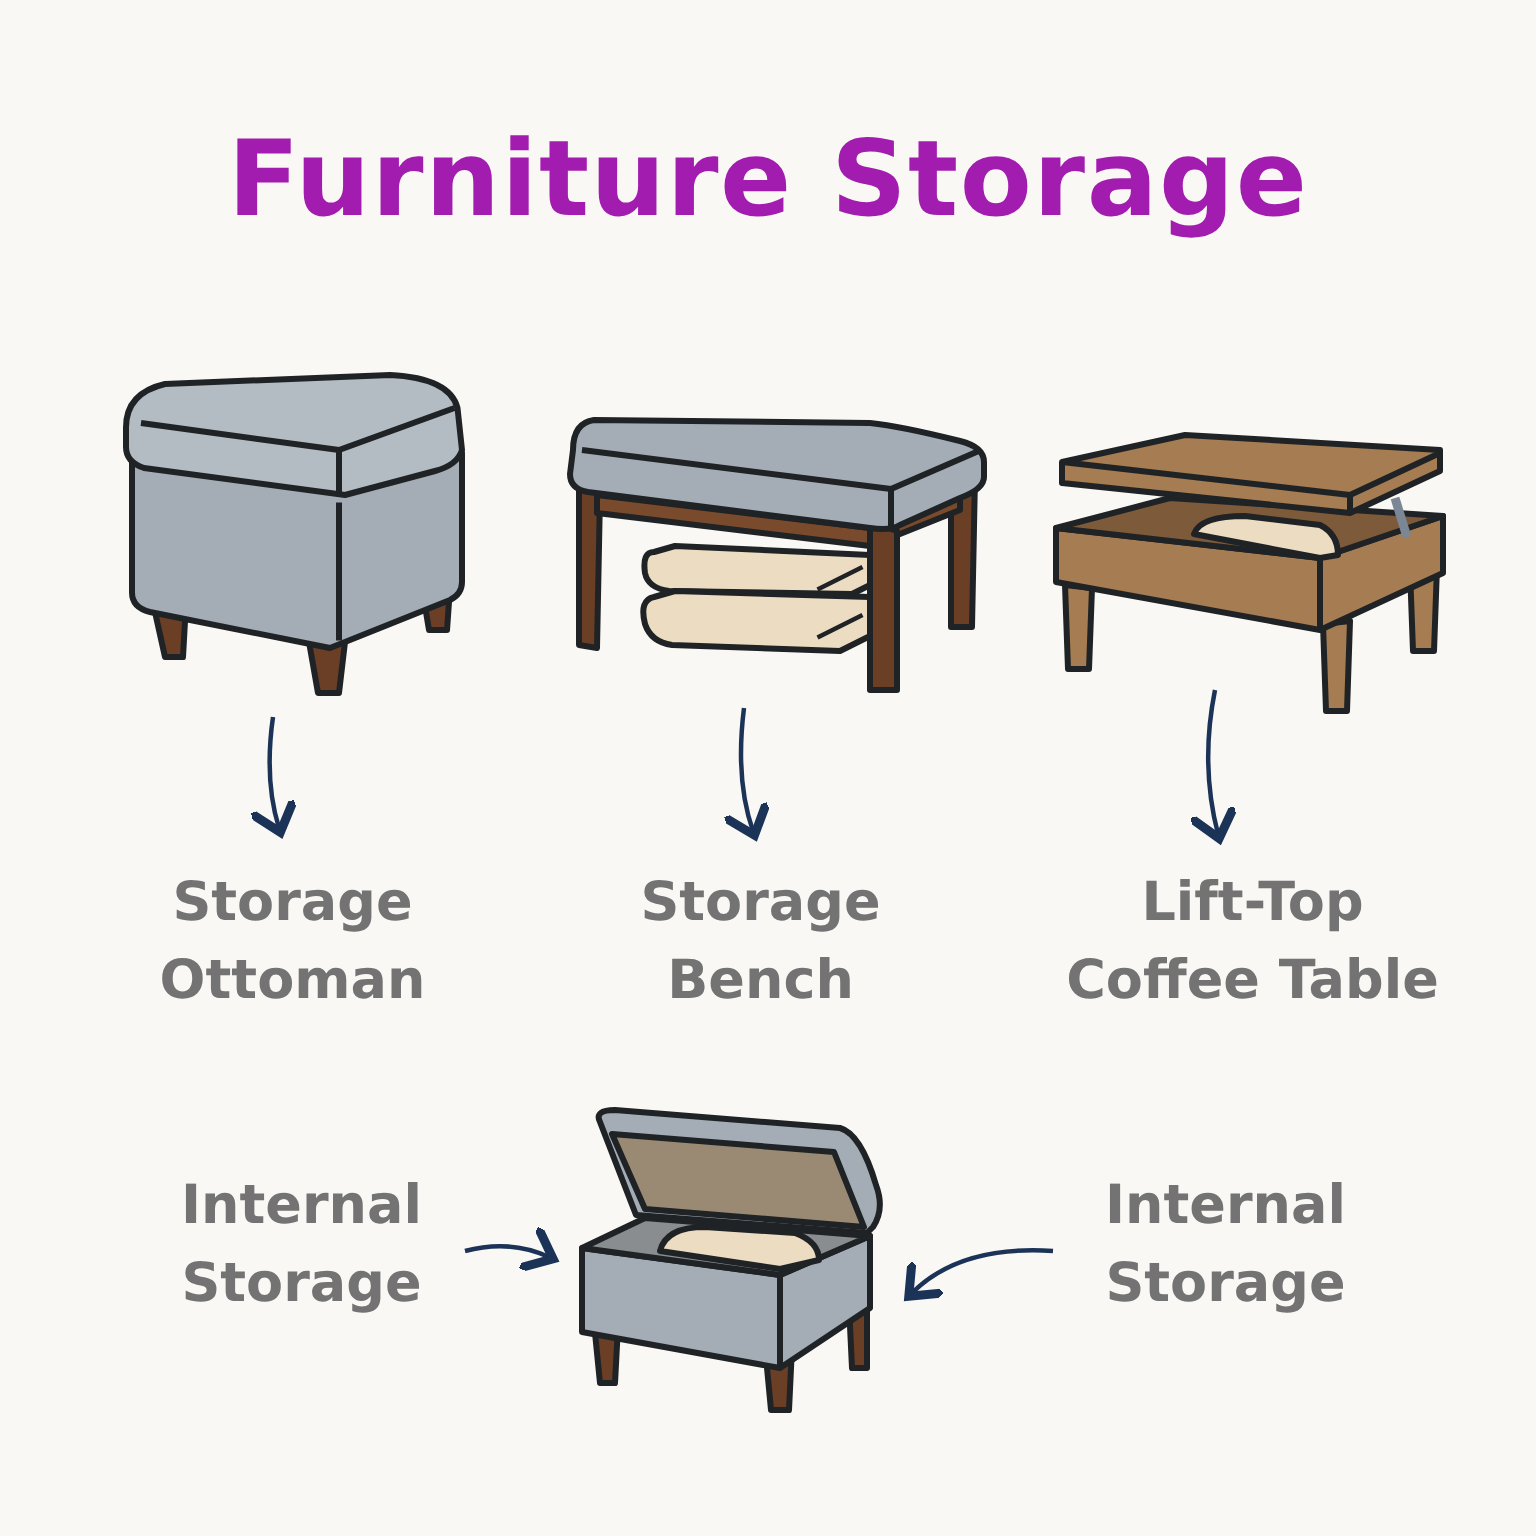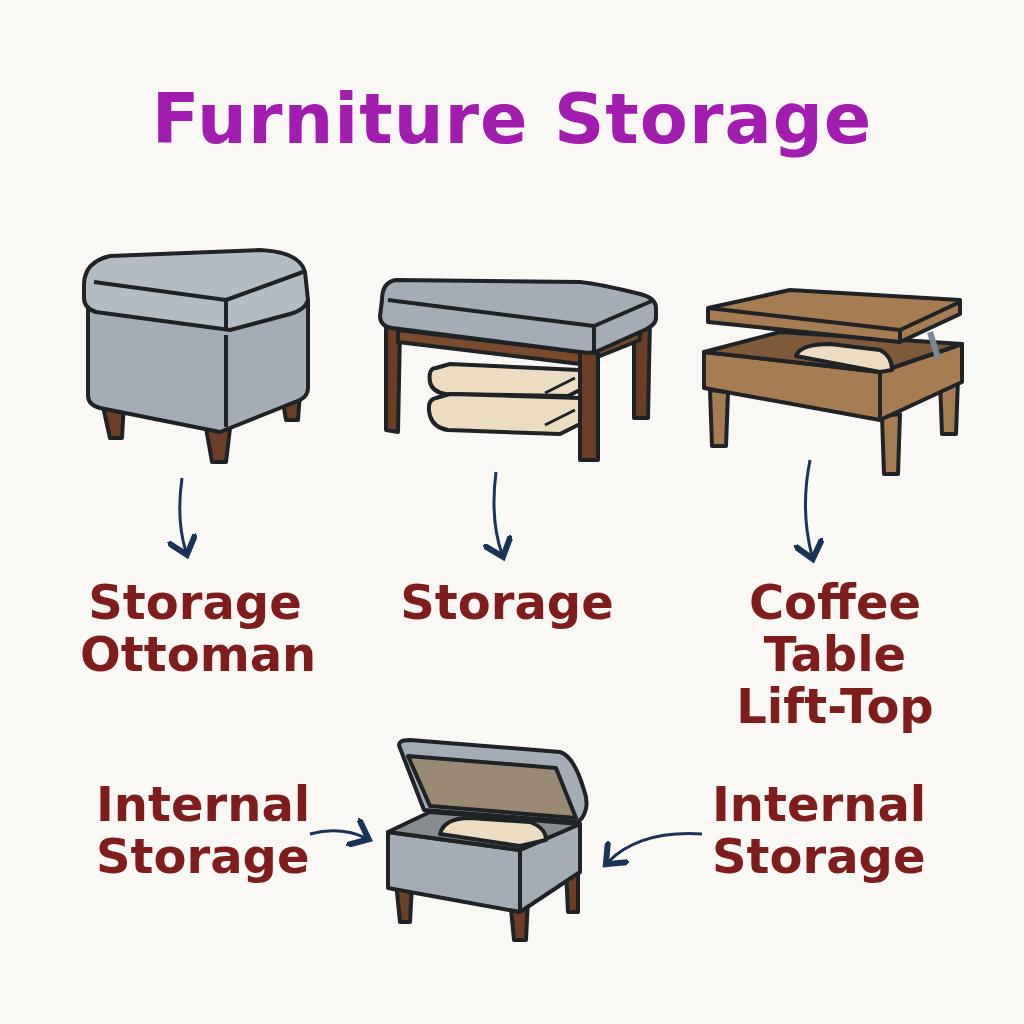--- a/index.html
+++ b/index.html
@@ -1,20 +1,20 @@
 <!DOCTYPE html>
 <html><head>
 <meta charset="utf-8">
 <style>
   html, body { margin:0; padding:0; }
   body { width:1024px; height:1024px; background:#faf8f4; position:relative; overflow:hidden;
          font-family:"DejaVu Sans", sans-serif; color:#1c3358; }
   .title { position:absolute; left:0; width:1024px; top:78px; text-align:center;
            font-size:70px; font-weight:bold; letter-spacing:1px; color:#a21caf; }
-  .label { position:absolute; text-align:center; font-size:48px; font-weight:bold; line-height:52px; color:#7f1d1d; }
+  .label { position:absolute; text-align:center; font-size:36px; font-weight:bold; line-height:52px; color:#737373; }
   .label span { display:block; }
   svg.art { position:absolute; left:0; top:0; }
 </style>
 </head>
 <body>
 
 <div class="title">Furniture Storage</div>
 
 <svg class="art" width="1024" height="1024" viewBox="0 0 1024 1024">
   <defs>
@@ -80,24 +80,25 @@
   <path d="M310,834 Q340,826 366,838" fill="none" stroke="#1c3358" stroke-width="3" marker-end="url(#ah)"></path>
   <path d="M702,834 Q640,830 608,862" fill="none" stroke="#1c3358" stroke-width="3" marker-end="url(#ah)"></path>
 </svg>
 
 <div class="label" style="left:80px;width:230px;top:576px;">
   <span>Storage</span>
   <span>Ottoman</span>
 </div>
 <div class="label" style="left:392px;width:230px;top:576px;">
   <span>Storage</span>
+  <span>Bench</span>
 </div>
 <div class="label" style="left:680px;width:310px;top:576px;">
+  <span>Lift-Top</span>
   <span>Coffee Table</span>
-  <span>Lift-Top</span>
 </div>
 
 <div class="label" style="left:96px;width:210px;top:778px;">
   <span>Internal</span>
   <span>Storage</span>
 </div>
 <div class="label" style="left:712px;width:210px;top:778px;">
   <span>Internal</span>
   <span>Storage</span>
 </div>

